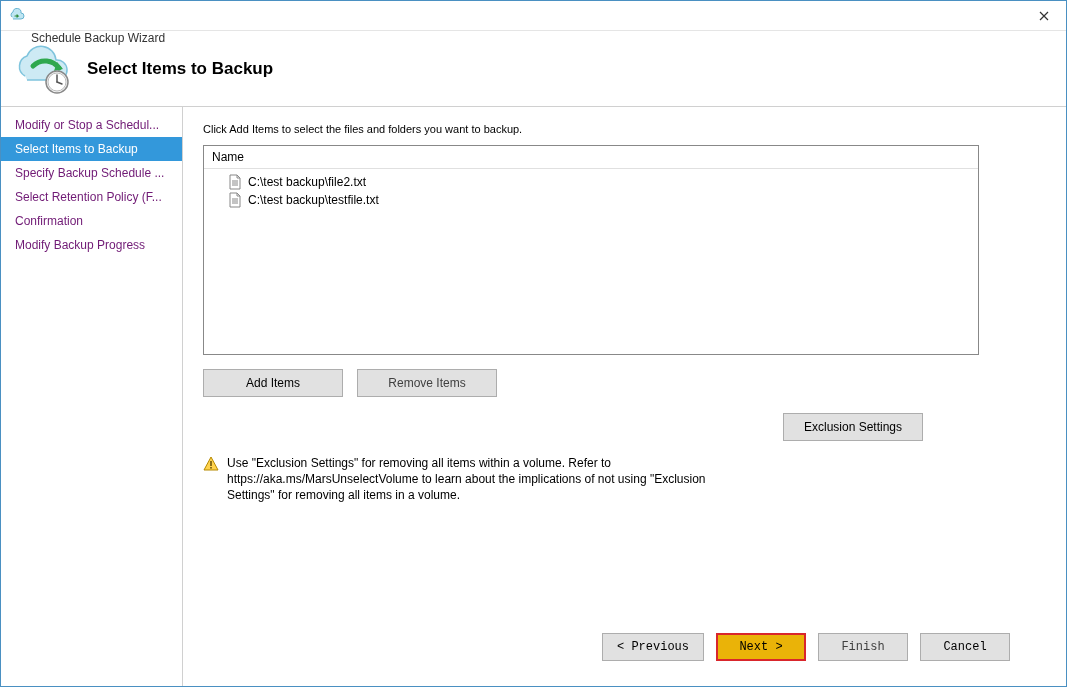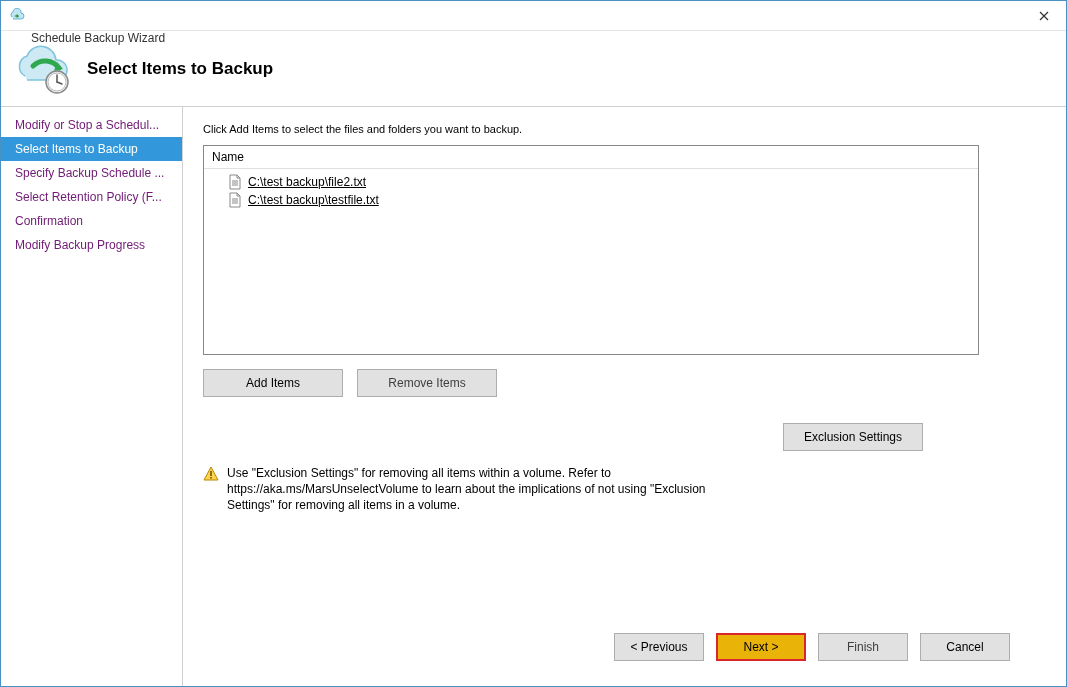--- a/index.html
+++ b/index.html
@@ -96,38 +96,38 @@
     width: 776px;
     background: #fff;
     display: flex; flex-direction: column;
   }
   .listhead {
     padding: 4px 8px;
     border-bottom: 1px solid #e0e0e0;
     font-size: 12px;
     background: #fff;
   }
-  .listbody { flex:1; overflow:auto; padding: 4px 0; text-decoration: underline; }
+  .listbody { flex:1; overflow:auto; padding: 4px 0; }
   .file-row {
     display: flex; align-items: center;
     padding: 1px 8px 1px 24px;
     gap: 6px;
     font-size: 12px;
   }
   .file-icon { width:14px; height:16px; flex-shrink:0; }
 
   .button-row {
     width: 720px;
     display:flex; justify-content:flex-start; gap:14px;
     margin-top: 14px;
   }
   .button-row2 {
     width: 720px;
     display:flex; justify-content:flex-end;
-    margin-top: 26px;
+    margin-top: 16px;
   }
   button.win {
     min-width: 140px;
     height: 28px;
     background: #e1e1e1;
     border: 1px solid #adadad;
     font-family: inherit;
     font-size: 12px;
     padding: 0 14px;
     cursor: pointer;
@@ -158,21 +158,21 @@
   }
   .info .icon { width:16px;height:16px;flex-shrink:0; margin-top:1px; }
 
   .footer {
     height: 50px;
     display:flex; align-items:center; justify-content:flex-end;
     gap: 12px;
     padding-right: 30px;
     border-top: 0;
   }
-  .footer button.win { min-width: 90px; }
+  .footer button.win { min-width: 90px; font-family: Liberation Mono, monospace; }
   .footer .next {
     border: 2px solid #d9262c;
     background: #eab308;
   }
 </style>
 </head>
 <body>
 
 <div class="window">
 

